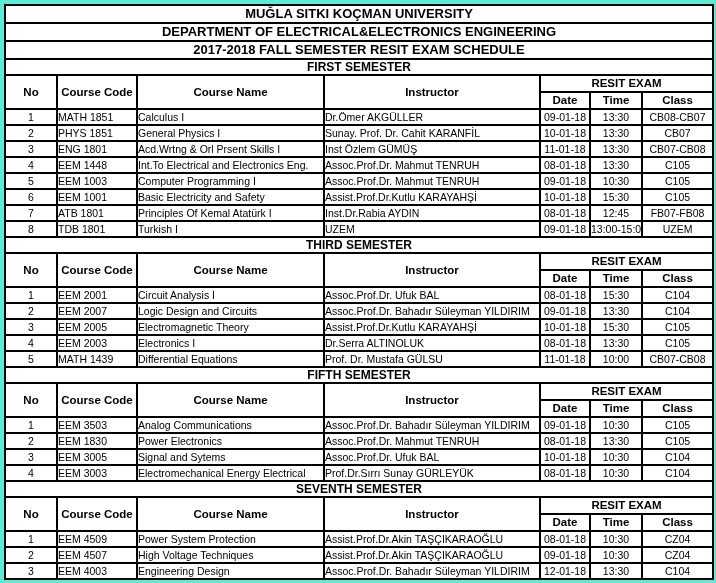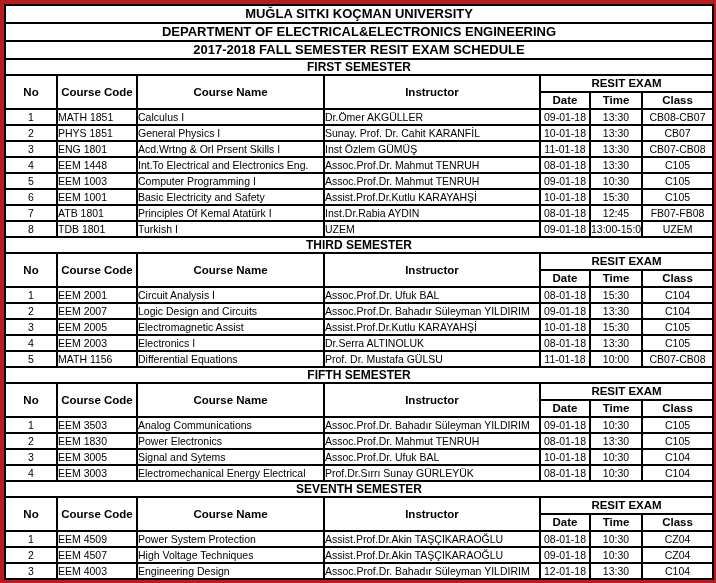--- a/index.html
+++ b/index.html
@@ -1,19 +1,19 @@
 <!DOCTYPE html>
 <html><head>
 <meta charset="utf-8">
 <style>
   html, body { margin: 0; padding: 0; background: #ffffff; }
   .page {
     width: 716px;
     height: 583px;
-    background: #b91c1c;
+    background: #5eead4;
     position: relative;
     font-family: "Liberation Sans", sans-serif;
     color: #000000;
     overflow: hidden;
   }
   table.grid {
     border-collapse: collapse;
     table-layout: fixed;
     position: absolute;
     left: 4px;
@@ -198,38 +198,38 @@
           <td class="al">EEM 2007</td>
           <td class="al">Logic Design and Circuits</td>
           <td class="al">Assoc.Prof.Dr. Bahadır Süleyman YILDIRIM</td>
           <td class="ac">09-01-18</td>
           <td class="ac">13:30</td>
           <td class="ac">C104</td>
         </tr>
         <tr class="data-row">
           <td class="ac">3</td>
           <td class="al">EEM 2005</td>
-          <td class="al">Electromagnetic Assist</td>
+          <td class="al">Electromagnetic Theory</td>
           <td class="al">Assist.Prof.Dr.Kutlu KARAYAHŞİ</td>
           <td class="ac">10-01-18</td>
           <td class="ac">15:30</td>
           <td class="ac">C105</td>
         </tr>
         <tr class="data-row">
           <td class="ac">4</td>
           <td class="al">EEM 2003</td>
           <td class="al">Electronics I</td>
           <td class="al">Dr.Serra ALTINOLUK</td>
           <td class="ac">08-01-18</td>
           <td class="ac">13:30</td>
           <td class="ac">C105</td>
         </tr>
         <tr class="data-row">
           <td class="ac">5</td>
-          <td class="al">MATH 1156</td>
+          <td class="al">MATH 1439</td>
           <td class="al">Differential Equations</td>
           <td class="al">Prof. Dr. Mustafa GÜLSU</td>
           <td class="ac">11-01-18</td>
           <td class="ac">10:00</td>
           <td class="ac">CB07-CB08</td>
         </tr>
         <tr class="section-row">
           <td colspan="7">FIFTH SEMESTER</td>
         </tr>
         <tr class="header-row">

